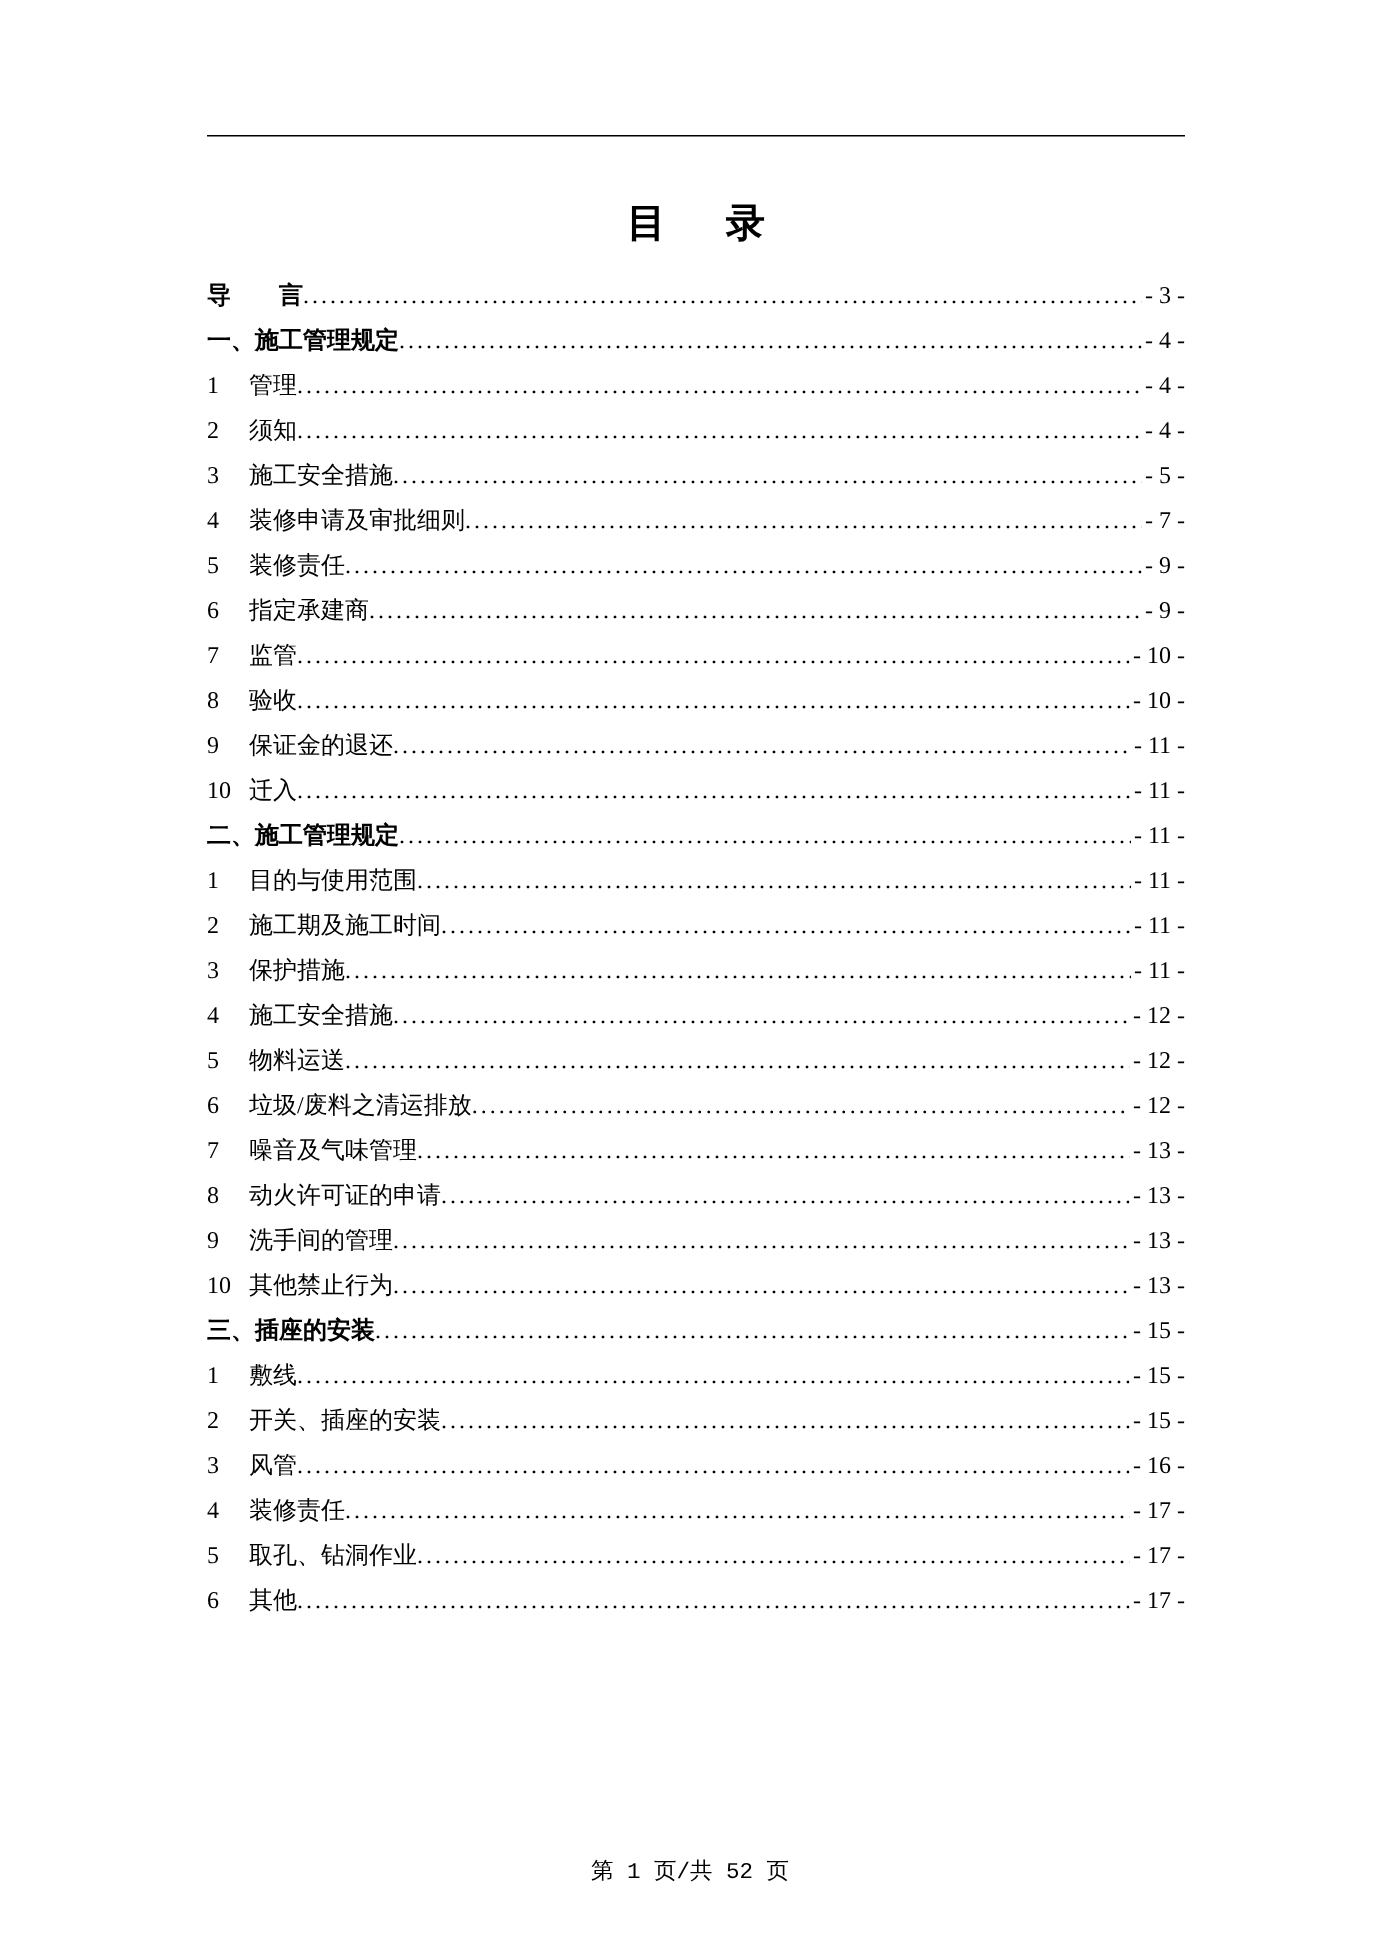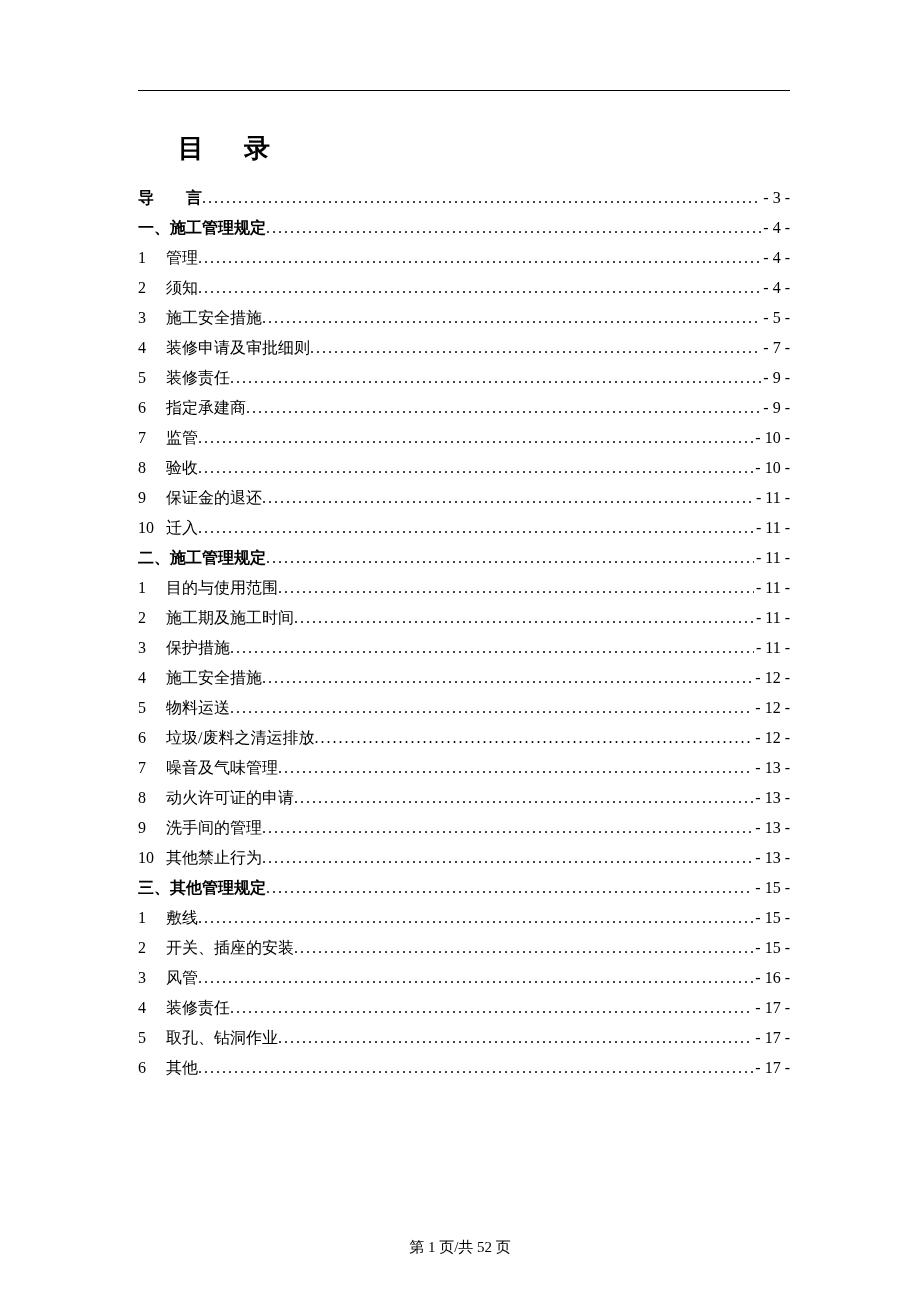--- a/index.html
+++ b/index.html
@@ -12,20 +12,21 @@
     position: relative;
   }
   .page {
     padding: 90px 130px 0 138px;
   }
   .hr {
     border-top: 1.5px solid #000;
     margin-bottom: 40px;
   }
   .title {
+    text-align: center;
     font-size: 26px;
     font-weight: 600;
     letter-spacing: 40px;
     margin-bottom: 20px;
     padding-left: 40px;
   }
   .toc {
     font-size: 16px;
     line-height: 1.5;
   }
@@ -60,20 +61,21 @@
     font-family: "Times New Roman", serif;
     padding-left: 2px;
   }
   .footer {
     position: absolute;
     bottom: 45px;
     left: 0;
     right: 0;
     text-align: center;
     font-size: 15px;
+    font-family: Liberation Mono, monospace;
   }
 </style>
 </head>
 <body>
 
 <div class="page">
   <div class="hr"></div>
   <div class="title">目录</div>
   <div class="toc" id="toc">
       <div class="toc-row">
@@ -209,21 +211,21 @@
         <span class="toc-page">- 13 -</span>
       </div>
       <div class="toc-row">
         <span class="toc-num">10</span>
         <span class="toc-label">其他禁止行为</span>
         <span class="toc-dots"></span>
         <span class="toc-page">- 13 -</span>
       </div>
       <div class="toc-row">
         <span class="toc-num" style="width: 0px;"></span>
-        <span class="toc-label heading">三、其他管理规定</span>
+        <span class="toc-label heading">三、插座的安装</span>
         <span class="toc-dots"></span>
         <span class="toc-page">- 15 -</span>
       </div>
       <div class="toc-row">
         <span class="toc-num">1</span>
         <span class="toc-label">敷线</span>
         <span class="toc-dots"></span>
         <span class="toc-page">- 15 -</span>
       </div>
       <div class="toc-row">

